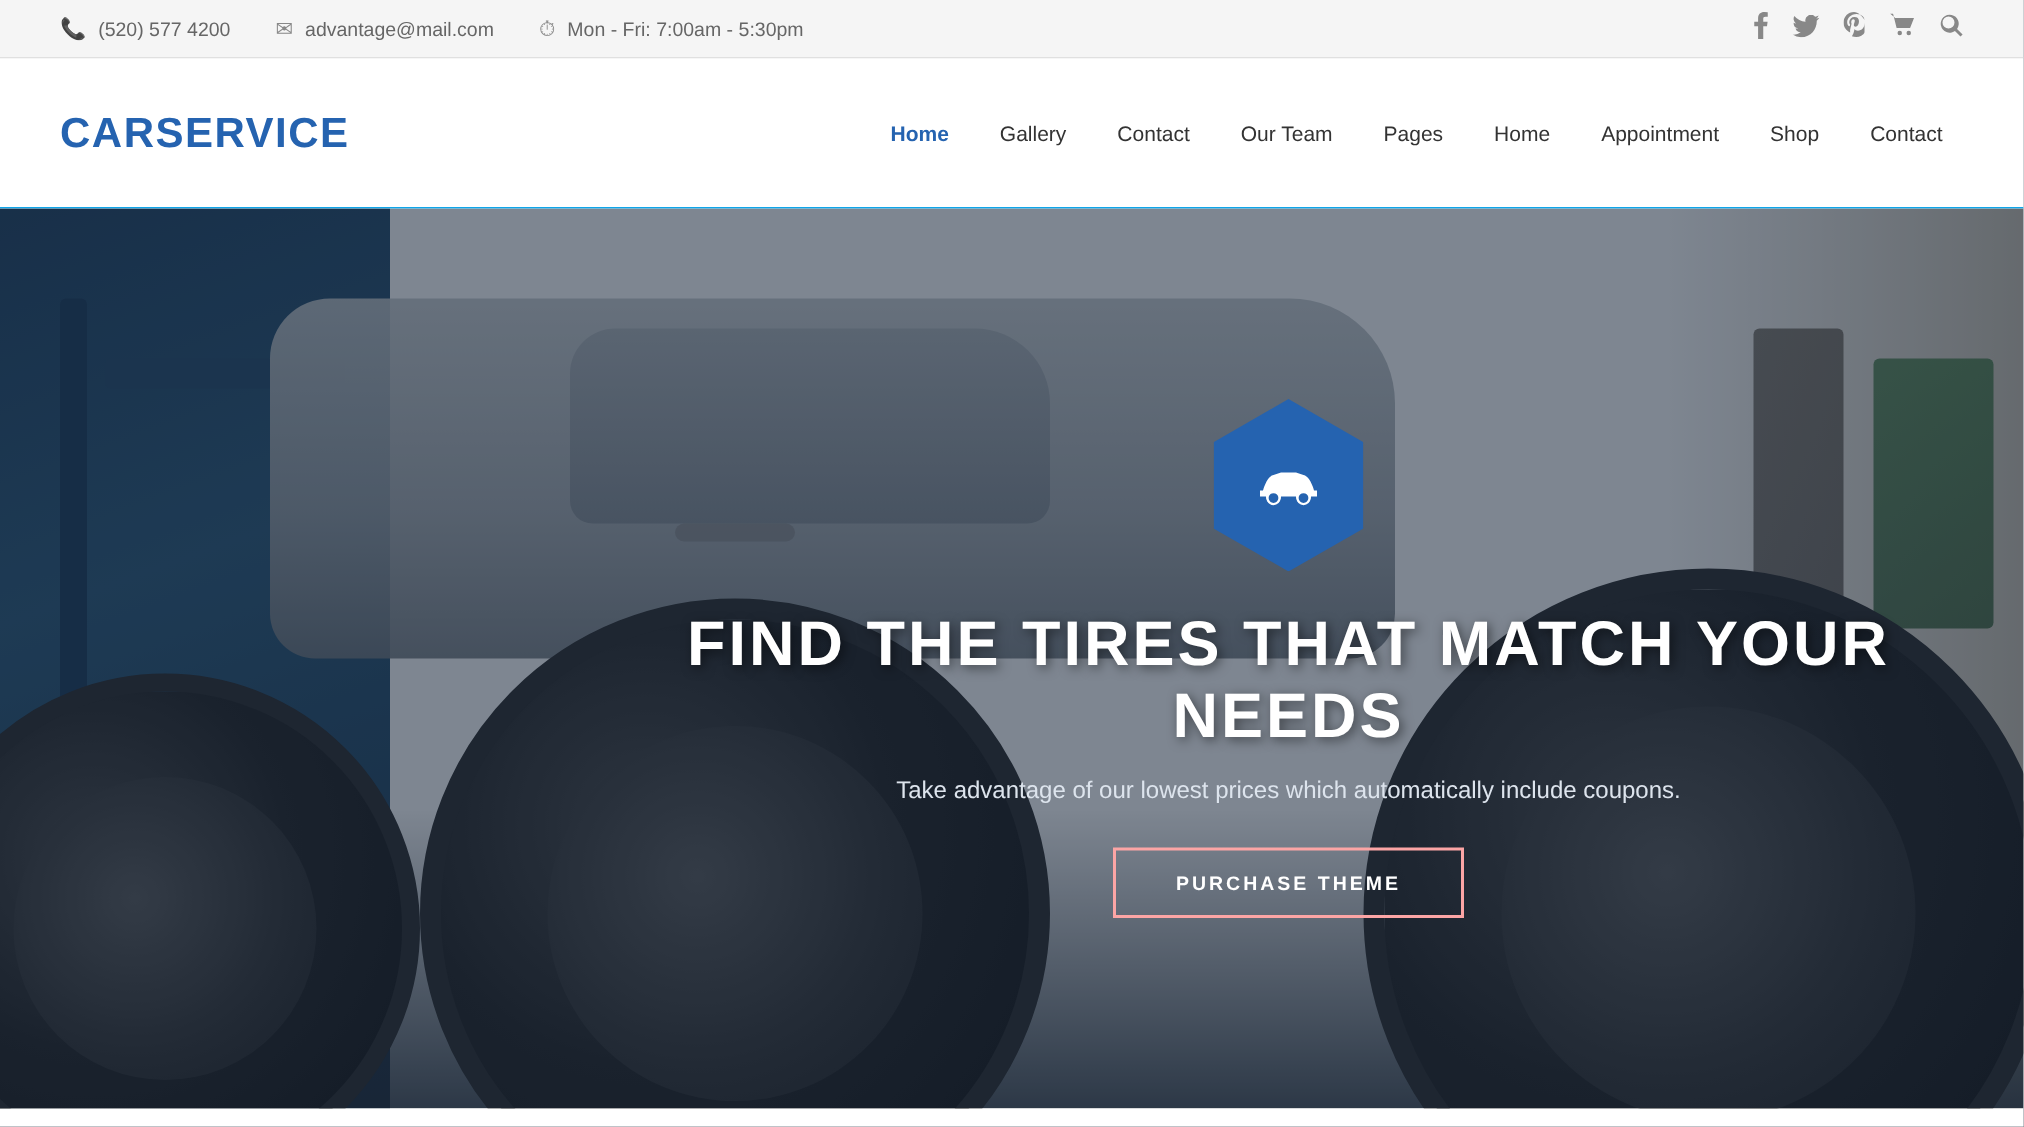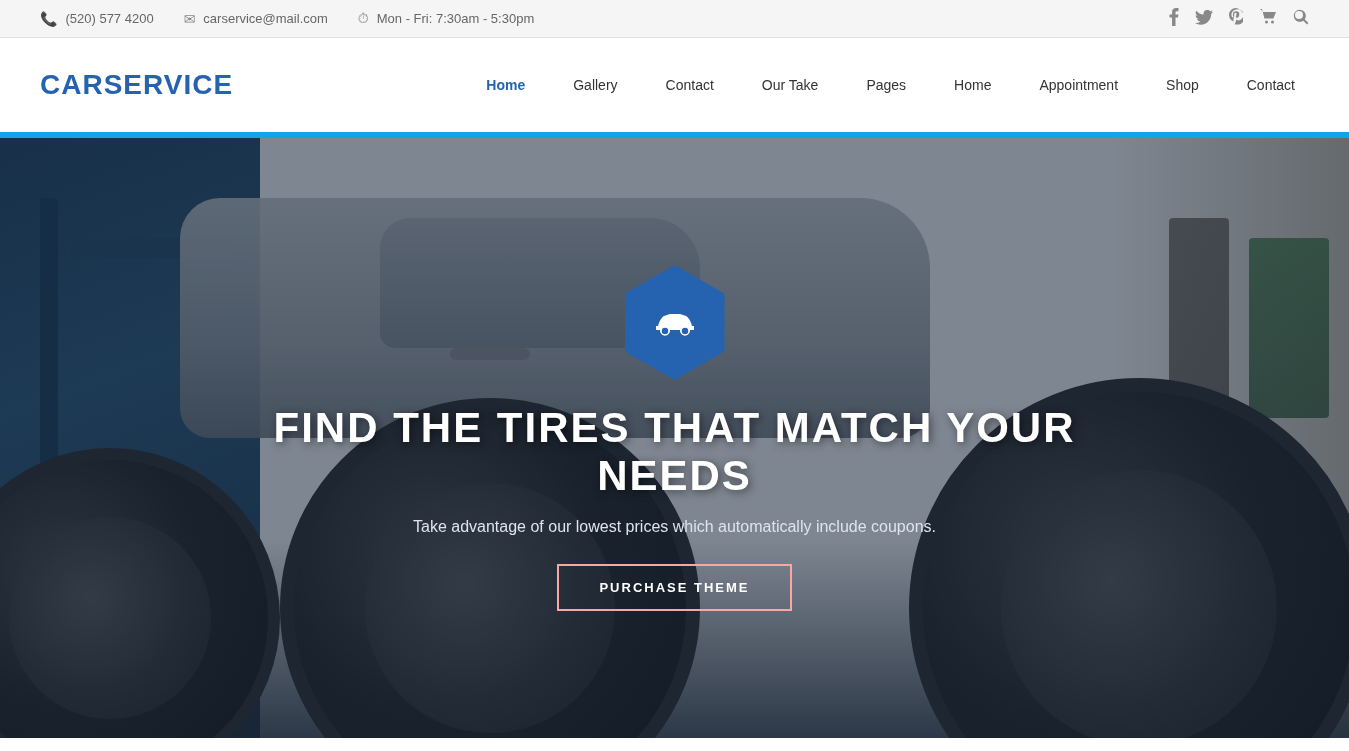--- a/index.html
+++ b/index.html
@@ -43,54 +43,54 @@
     }
 
     
     .header {
       background: #fff;
       padding: 0 40px;
       display: flex;
       align-items: center;
       justify-content: space-between;
       height: 100px;
-      border-bottom: 6px solid #0ea5e9;
+      border-bottom: 1px solid #0ea5e9;
     }
     .logo {
       font-size: 28px;
       font-weight: 900;
       color: #2563b0;
       letter-spacing: 1px;
       text-transform: uppercase;
     }
     .nav {
       display: flex;
       align-items: center;
-      gap: 20px;
+      gap: 6px;
     }
     .nav-item {
       padding: 8px 14px;
       font-size: 14px;
       color: #333;
       cursor: pointer;
       text-decoration: none;
       font-weight: 500;
       transition: color 0.2s;
     }
     .nav-item.active { color: #2563b0; font-weight: 700; }
 
     
     .hero {
       position: relative;
       width: 100%;
       height: 600px;
       overflow: hidden;
       display: flex;
       align-items: center;
-      justify-content: center;
+      justify-content: flex-end;
     }
 
     
     .hero-scene {
       position: absolute;
       inset: 0;
       overflow: hidden;
     }
 
     
@@ -167,25 +167,25 @@
 <body>
 
 <div class="top-bar">
   <div class="top-bar-left">
     <div class="top-bar-item">
       <span class="top-bar-icon">📞</span>
       <span>(520) 577 4200</span>
     </div>
     <div class="top-bar-item">
       <span class="top-bar-icon">✉</span>
-      <span>carservice@mail.com</span>
+      <span>advantage@mail.com</span>
     </div>
     <div class="top-bar-item">
       <span class="top-bar-icon">⏱</span>
-      <span>Mon - Fri: 7:30am - 5:30pm</span>
+      <span>Mon - Fri: 7:00am - 5:30pm</span>
     </div>
   </div>
   <div class="top-bar-right">
     <a class="social-icon">
       <svg width="10" height="18" viewBox="0 0 10 18" fill="currentColor">
           <path d="M6.5 18V9.5H9l.4-3H6.5V4.7c0-.87.24-1.46 1.5-1.46H9.5V.12A21 21 0 0 0 7.14 0C4.7 0 3.06 1.46 3.06 4.14V6.5H.5v3h2.56V18z"></path>
         </svg>
     </a>
     <a class="social-icon">
       <svg width="18" height="15" viewBox="0 0 18 15" fill="currentColor">
@@ -209,21 +209,21 @@
     </a>
   </div>
 </div>
 
 <header class="header">
   <div class="logo">CARSERVICE</div>
   <nav class="nav">
     <a class="nav-item active">Home</a>
     <a class="nav-item">Gallery</a>
     <a class="nav-item">Contact</a>
-    <a class="nav-item">Our Take</a>
+    <a class="nav-item">Our Team</a>
     <a class="nav-item">Pages</a>
     <a class="nav-item">Home</a>
     <a class="nav-item">Appointment</a>
     <a class="nav-item">Shop</a>
     <a class="nav-item">Contact</a>
   </nav>
 </header>
 
 <section class="hero">
 

